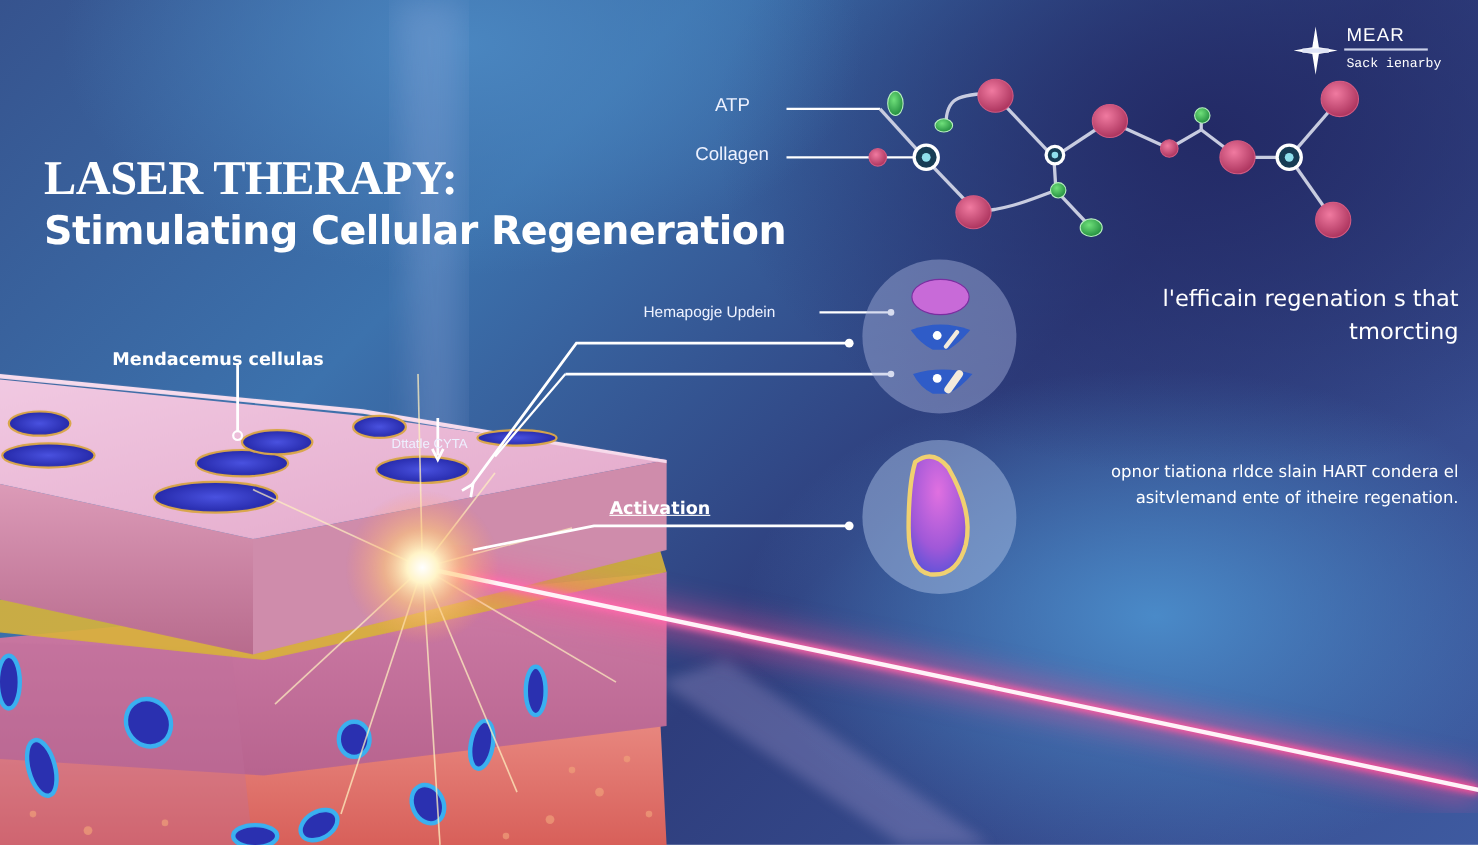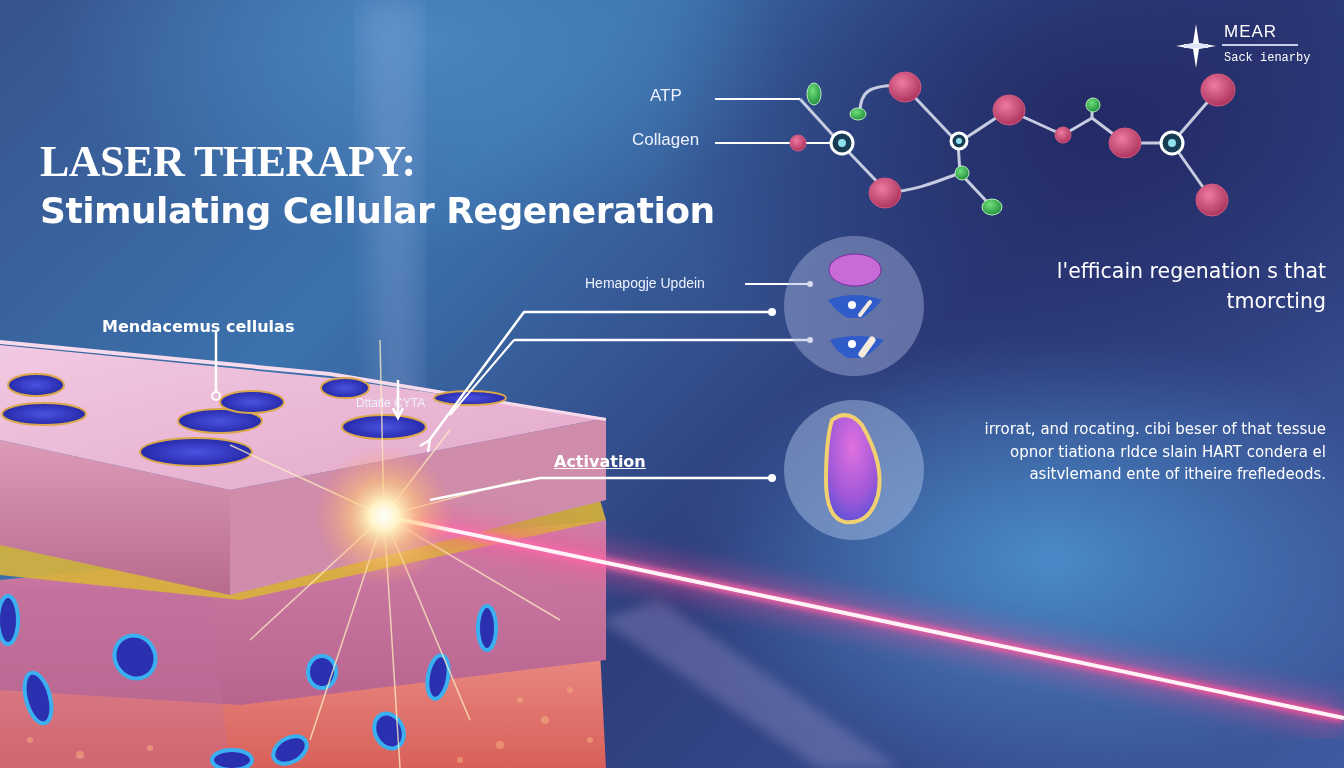--- a/index.html
+++ b/index.html
@@ -285,16 +285,15 @@
 <div class="abs lbl" style="left:356px; top:358px; font-size:12px; color:#eef0ff;margin-top:38px;">Dttatle CYTA</div>
 <div class="abs lbl lbl-bold" style="left:554px; top:452px;text-decoration:underline;">Activation</div>
 <div class="abs lbl" style="left:585px; top:275px; font-size:14px; color:#eef2ff;">Hemapogje Updein</div>
 
 <div class="abs para para1">
   <p>l'efficain regenation s that</p>
   <p>tmorcting</p>
 </div>
 
 <div class="abs para para2">
-  <p>irrorat, and rocating. cibi beser of that tessue</p>
   <p>opnor tiationa rldce slain HART condera el</p>
-  <p>asitvlemand ente of itheire frefledeods.</p>
+  <p>asitvlemand ente of itheire regenation.</p>
 </div>
 
 </body></html>

